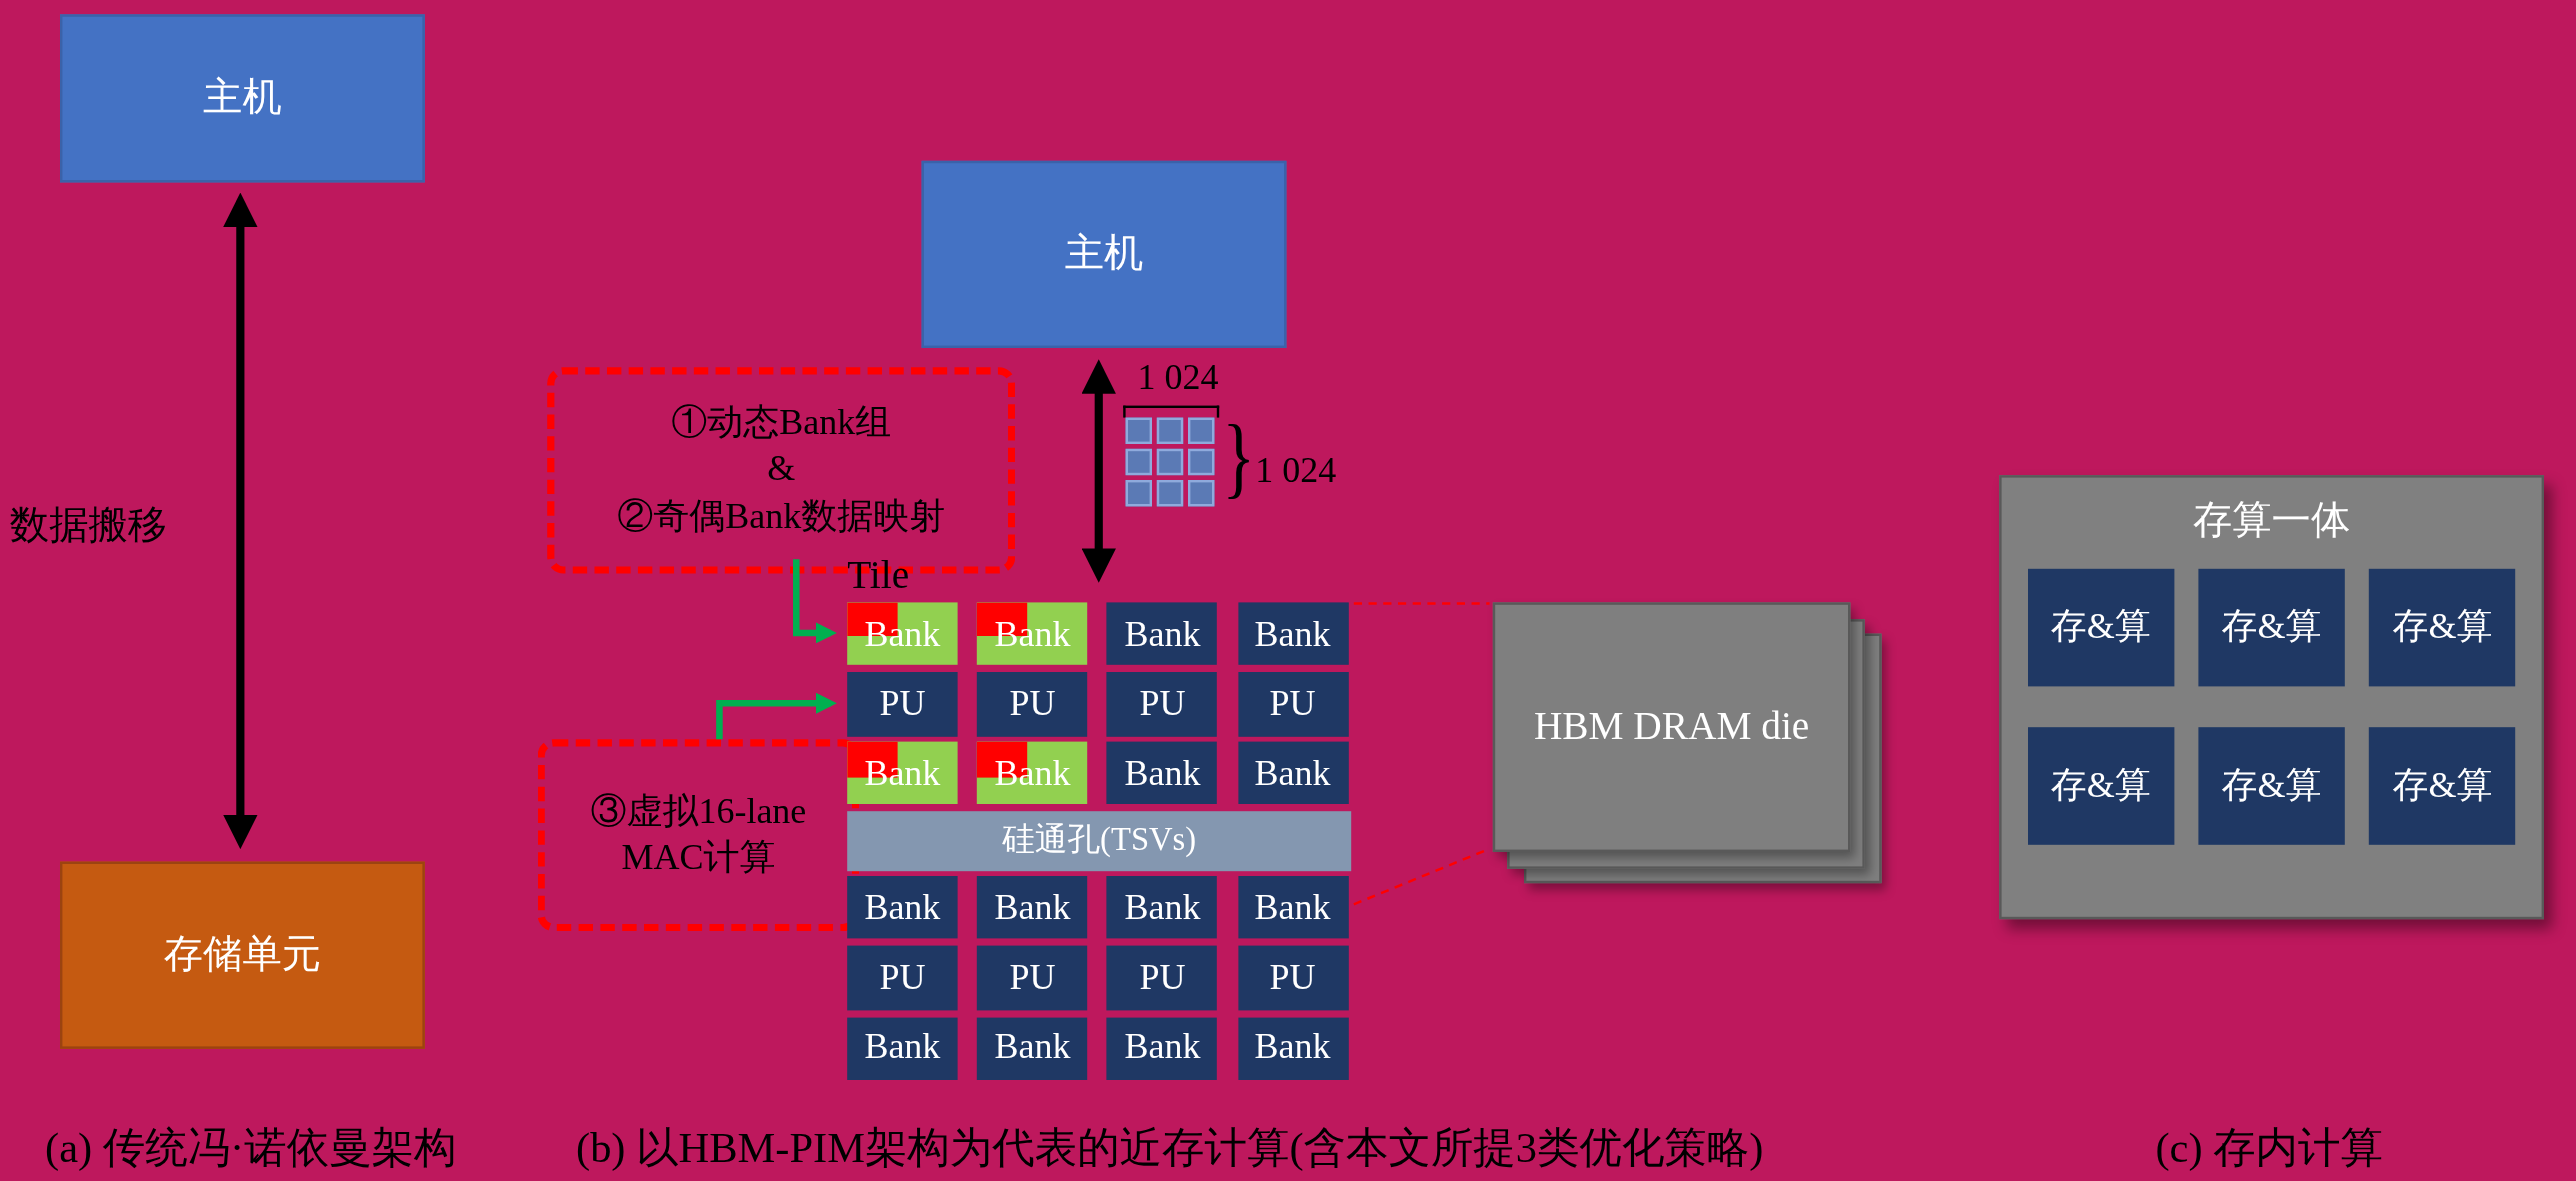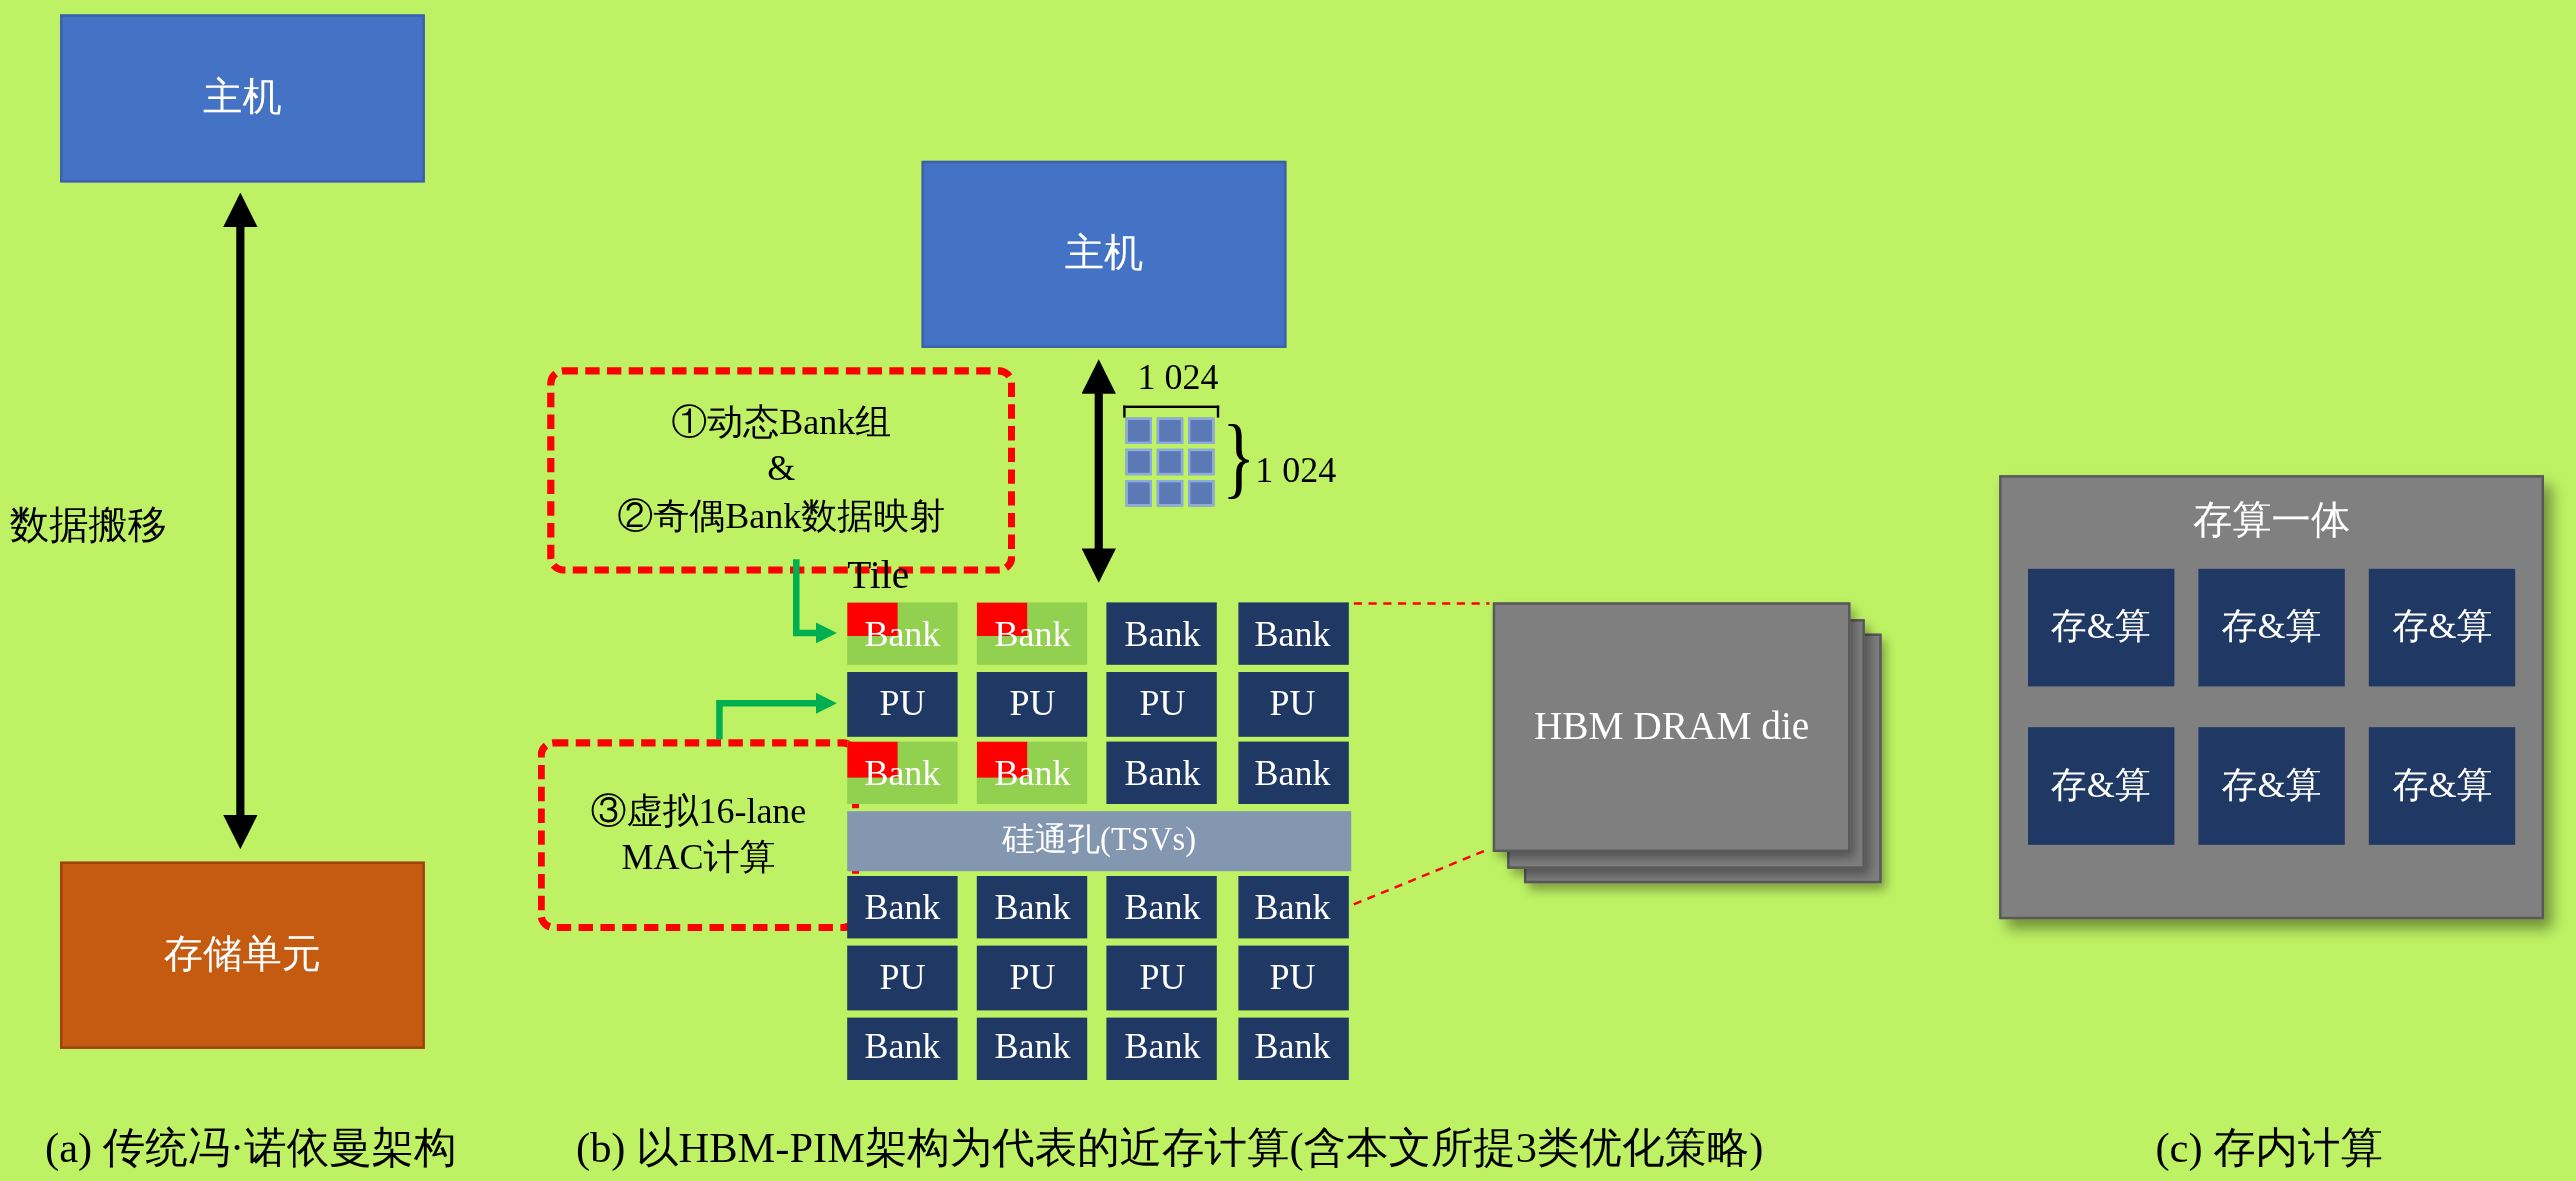--- a/index.html
+++ b/index.html
@@ -1,17 +1,17 @@
 <!DOCTYPE html>
 <html style="font-size:11px"><head>
 <meta charset="utf-8">
 <style>
   html, body { margin: 0; padding: 0; background: #ffffff; }
   body { font-family: "Liberation Serif", "DejaVu Serif", serif; }
-  .stage { position: relative; width: 2576px; height: 1181px; background: #bef264; overflow: hidden; }
+  .stage { position: relative; width: 2576px; height: 1181px; background: #be185d; overflow: hidden; }
   .scale-wrap { position: absolute; left: 0; top: 0; width: 1073px; height: 492px;
                 transform: scale(2.4); transform-origin: 0 0; }
 
   
   .box { position: absolute; display: flex; align-items: center; justify-content: center;
          color: #ffffff; text-align: center; }
   .host-box { background: #4472C4; border: 1.4px solid #3B62A9; font-size: 16.4px; }
   .memory-box { background: #C55A11; border: 1.4px solid #9C4310; font-size: 16.4px; }
 
   .plain-label { position: absolute; color: #000000; }

